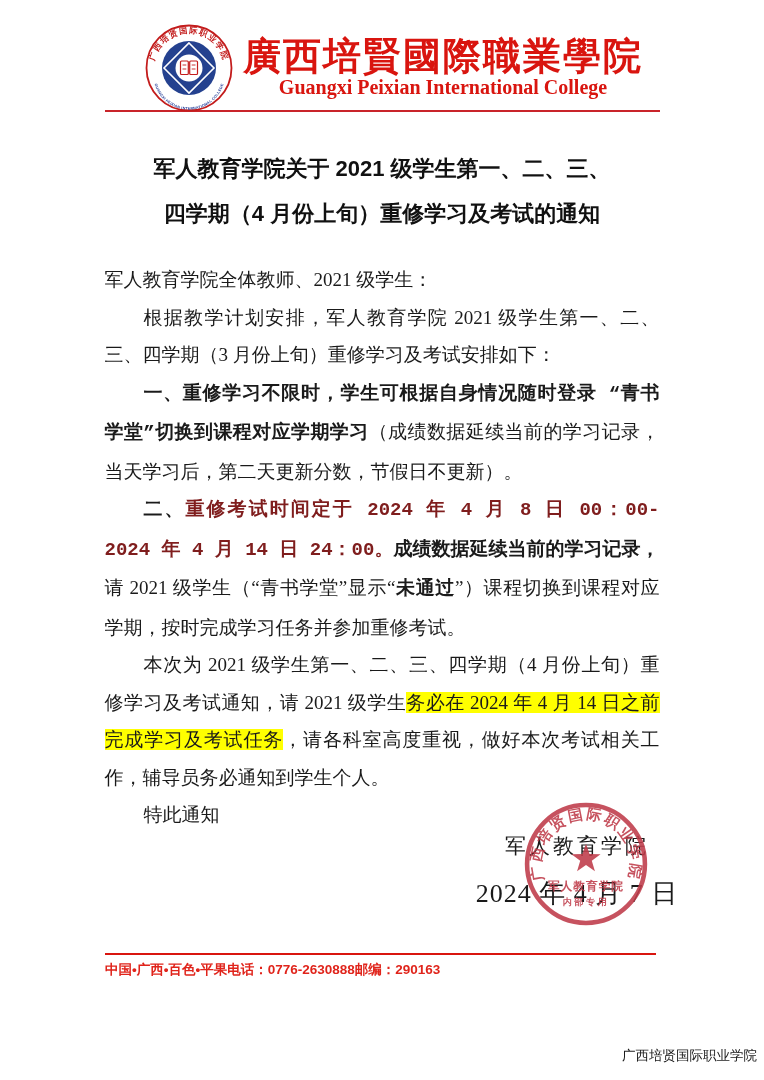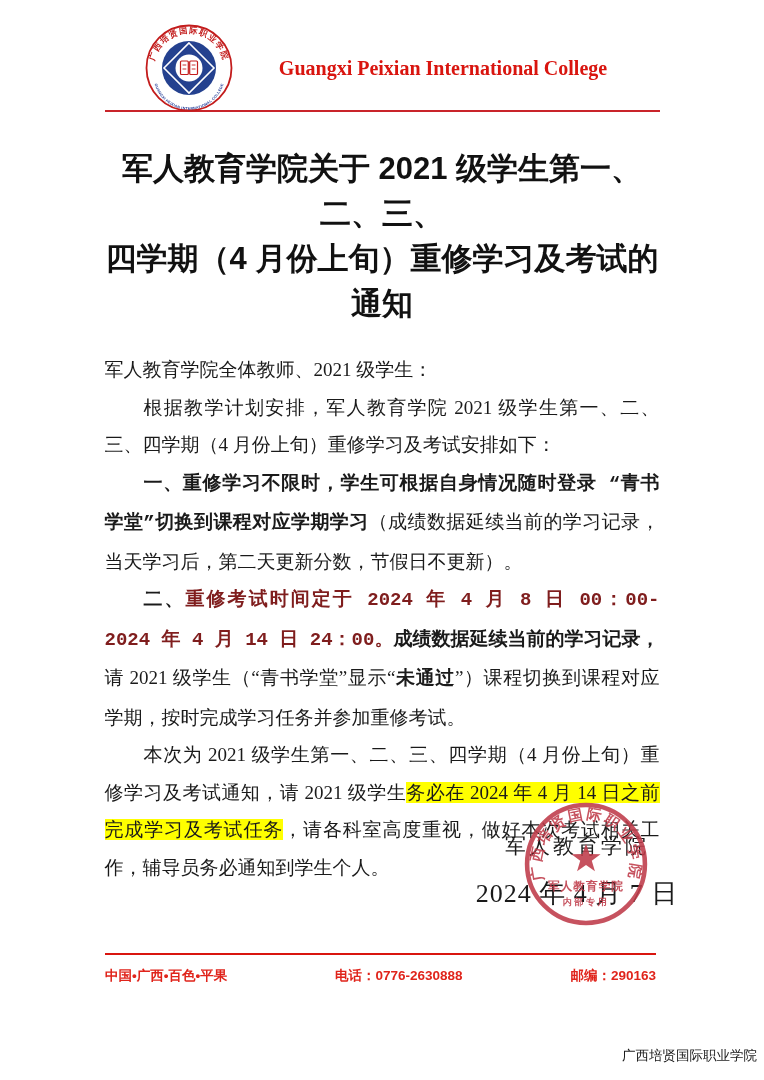--- a/index.html
+++ b/index.html
@@ -11,42 +11,42 @@
   .letterhead{display:flex;align-items:center;padding-top:25px;border-bottom:2px solid #c9242a;height:85px;box-sizing:content-box;}
   .logo{margin-left:40px;flex:0 0 auto;}
   .head-text{flex:1;text-align:center;line-height:1.05;padding-right:6px;}
   .zh-name{font-size:38px;font-weight:bold;color:#d9150f;letter-spacing:2px;
            font-family:"Liberation Serif","DejaVu Serif",serif;}
   .en-name{font-size:20px;font-weight:bold;color:#d9150f;margin-top:1px;
            font-family:"Liberation Serif","DejaVu Serif",serif;}
 
   
   .doc-title{margin:34px 0 0;text-align:center;font-weight:bold;color:#111;
-             font-size:31px;line-height:45px;
+             font-size:22px;line-height:45px;
              font-family:"Liberation Sans","DejaVu Sans",sans-serif;}
 
   
   .body-text{margin-top:25px;font-size:19px;line-height:37.5px;text-align:justify;}
   .salutation,.closing{margin:0;}
   .para{margin:0;text-indent:2.05em;}
   .closing{text-indent:2.05em;}
   .seg-regular{font-family:"Liberation Serif","DejaVu Serif",serif;}
   .seg-bold{font-weight:bold;font-family:Liberation Mono, monospace;}
   .seg-redbold{font-weight:bold;color:#7f1d1d;font-family:Liberation Mono, monospace;}
   .seg-highlight{background:#ffff00;font-family:"Liberation Serif","DejaVu Serif",serif;}
 
   
   .signature{position:absolute;left:462px;top:832px;width:230px;text-align:center;z-index:1;}
   .sig-dept{font-size:21px;letter-spacing:3px;}
   .sig-date{font-size:26px;margin-top:16px;letter-spacing:1px;}
   .stamp{position:absolute;left:522px;top:800px;z-index:2;opacity:.88;}
 
   
   .page-footer{position:absolute;left:105px;top:953px;width:551px;border-top:2px solid #d9150f;
-               padding-top:12px;display:flex;justify-content:space-between;
+               padding-top:6px;display:flex;
                color:#e0241b;font-size:13.5px;font-weight:bold;
                font-family:"Liberation Sans","DejaVu Sans",sans-serif;}
   .corner-note{position:absolute;right:7px;top:1047px;font-size:13.5px;color:#1a1a1a;
                font-family:"Liberation Sans","DejaVu Sans",sans-serif;}
 </style>
 </head>
 <body>
 
 <div class="page">
 
@@ -70,37 +70,39 @@
         <g stroke="#c31c1c" stroke-width="1.2" fill="#ffffff">
           <rect x="35.5" y="37" width="7.8" height="13.5" rx="1"></rect>
           <rect x="44.7" y="37" width="7.8" height="13.5" rx="1"></rect>
           <line x1="37.5" y1="41" x2="41.3" y2="41" stroke-width="0.9"></line>
           <line x1="46.7" y1="41" x2="50.5" y2="41" stroke-width="0.9"></line>
           <line x1="37.5" y1="45" x2="41.3" y2="45" stroke-width="0.9"></line>
           <line x1="46.7" y1="45" x2="50.5" y2="45" stroke-width="0.9"></line>
         </g>
       </svg>
       <div class="head-text">
+        <div class="zh-name">廣西培賢國際職業學院</div>
         <div class="en-name">Guangxi Peixian International College</div>
       </div>
     </div>
 
     <h1 class="doc-title">
       <span>军人教育学院关于 2021 级学生第一、二、三、</span><br>
       <span>四学期（4 月份上旬）重修学习及考试的通知</span>
     </h1>
 
     <div class="body-text">
       <p class="salutation">军人教育学院全体教师、2021 级学生：</p>
       <div>
-          <p class="para"><span class="seg-regular">根据教学计划安排，军人教育学院 2021 级学生第一、二、三、四学期（4 月份上旬）重修学习及考试安排如下：</span></p>
+          <p class="para"><span class="seg-regular">根据教学计划安排，军人教育学院 2021 级学生第一、二、三、四学期（3 月份上旬）重修学习及考试安排如下：</span></p>
           <p class="para"><span class="seg-bold">一、重修学习不限时，学生可根据自身情况随时登录 “青书学堂”切换到课程对应学期学习</span><span class="seg-regular">（成绩数据延续当前的学习记录，当天学习后，第二天更新分数，节假日不更新）。</span></p>
           <p class="para"><span class="seg-bold">二、</span><span class="seg-redbold">重修考试时间定于 2024 年 4 月 8 日 00：00-2024 年 4 月 14 日 24：00。</span><span class="seg-bold">成绩数据延续当前的学习记录，</span><span class="seg-regular">请 2021 级学生（“青书学堂”显示“</span><span class="seg-bold">未通过</span><span class="seg-regular">”）课程切换到课程对应学期，按时完成学习任务并参加重修考试。</span></p>
           <p class="para"><span class="seg-regular">本次为 2021 级学生第一、二、三、四学期（4 月份上旬）重修学习及考试通知，请 2021 级学生</span><span class="seg-highlight">务必在 2024 年 4 月 14 日之前完成学习及考试任务</span><span class="seg-regular">，请各科室高度重视，做好本次考试相关工作，辅导员务必通知到学生个人。</span></p>
         </div>
+      <p class="closing">特此通知</p>
     </div>
   </div>
 
   <div class="signature">
     <div class="sig-dept">军人教育学院</div>
     <div class="sig-date">2024 年 4 月 7 日</div>
   </div>
 
   <svg class="stamp" width="128" height="128" viewBox="0 0 126 126">
     <circle cx="63" cy="63" r="58" fill="none" stroke="#bf3b49" stroke-width="4.5"></circle>

